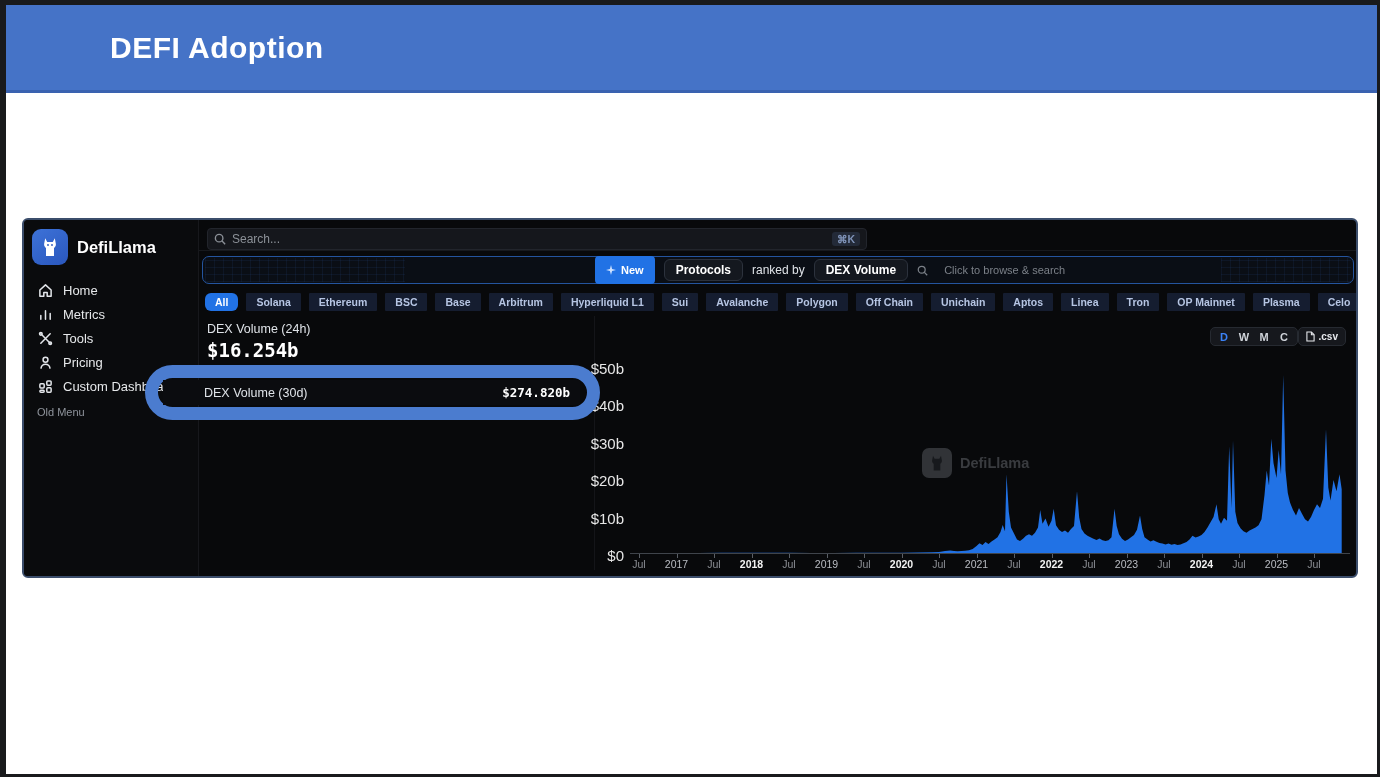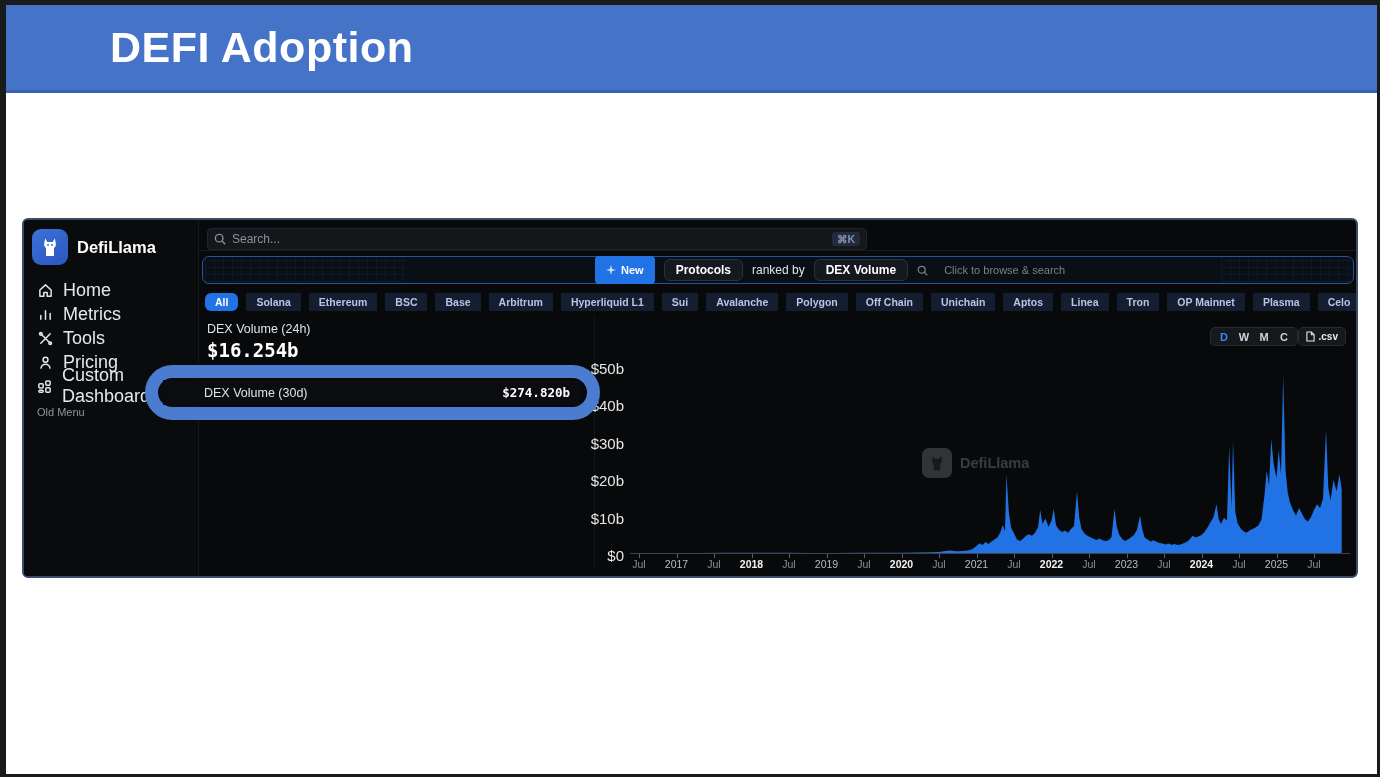--- a/index.html
+++ b/index.html
@@ -3,32 +3,32 @@
 <meta charset="utf-8">
 <style>
   * { box-sizing: border-box; margin: 0; padding: 0; }
   html,body { width:1380px; height:777px; }
   body { font-family:"Liberation Sans", sans-serif; background:#191a1c; position:relative; overflow:hidden; }
 
   .slide { position:absolute; left:6px; top:5px; right:3px; bottom:3px; background:#ffffff; }
 
   
   .banner { position:absolute; left:0; top:0; right:0; height:88px; background:#4573c7; border-bottom:3px solid #3a62b0; display:flex; align-items:center; }
-  .banner h1 { margin-left:104px; color:#fff; font-size:43px; font-weight:800; letter-spacing:.5px; }
+  .banner h1 { margin-left:104px; color:#fff; font-size:30px; font-weight:800; letter-spacing:.5px; }
 
   
   .frame { position:absolute; left:16px; top:213px; width:1336px; height:360px; background:#08090b; border:2px solid #3b4d6b; border-radius:6px; overflow:hidden; }
 
   
   .sidebar { position:absolute; left:0; top:0; width:175px; height:100%; background:#0a0b0d; border-right:1px solid #17181c; }
   .logo-row { position:absolute; left:8px; top:9px; display:flex; align-items:center; gap:9px; }
   .logo-box { width:36px; height:36px; border-radius:9px; background:linear-gradient(145deg,#3d72d8,#2a57bd); display:flex; align-items:center; justify-content:center; }
   .brand { color:#fff; font-size:16.5px; font-weight:bold; }
   .nav { position:absolute; left:0; top:58px; width:100%; }
-  .nav-item { display:flex; align-items:center; gap:10px; height:24px; padding-left:13px; color:#e6e8ea; font-size:18px; cursor:pointer; }
+  .nav-item { display:flex; align-items:center; gap:10px; height:24px; padding-left:13px; color:#e6e8ea; font-size:13px; cursor:pointer; }
   .nav-item .ic { width:16px; height:16px; display:flex; align-items:center; justify-content:center; }
   .old-menu { position:absolute; left:13px; top:186px; color:#8f949c; font-size:11px; }
 
   
   .search-bar { position:absolute; left:183px; top:8px; width:660px; height:22px; background:#15171c; border:1px solid #22252c; border-radius:4px; display:flex; align-items:center; padding:0 6px; gap:6px; color:#8b9097; font-size:12px; }
   .search-bar .spacer { flex:1; }
   .kbd { background:#232a38; color:#7f93b8; font-size:10.5px; font-weight:bold; border-radius:3px; padding:1px 5px; }
   .head-line { position:absolute; left:175px; right:0; top:30px; height:1px; background:#17191d; }
 
   

